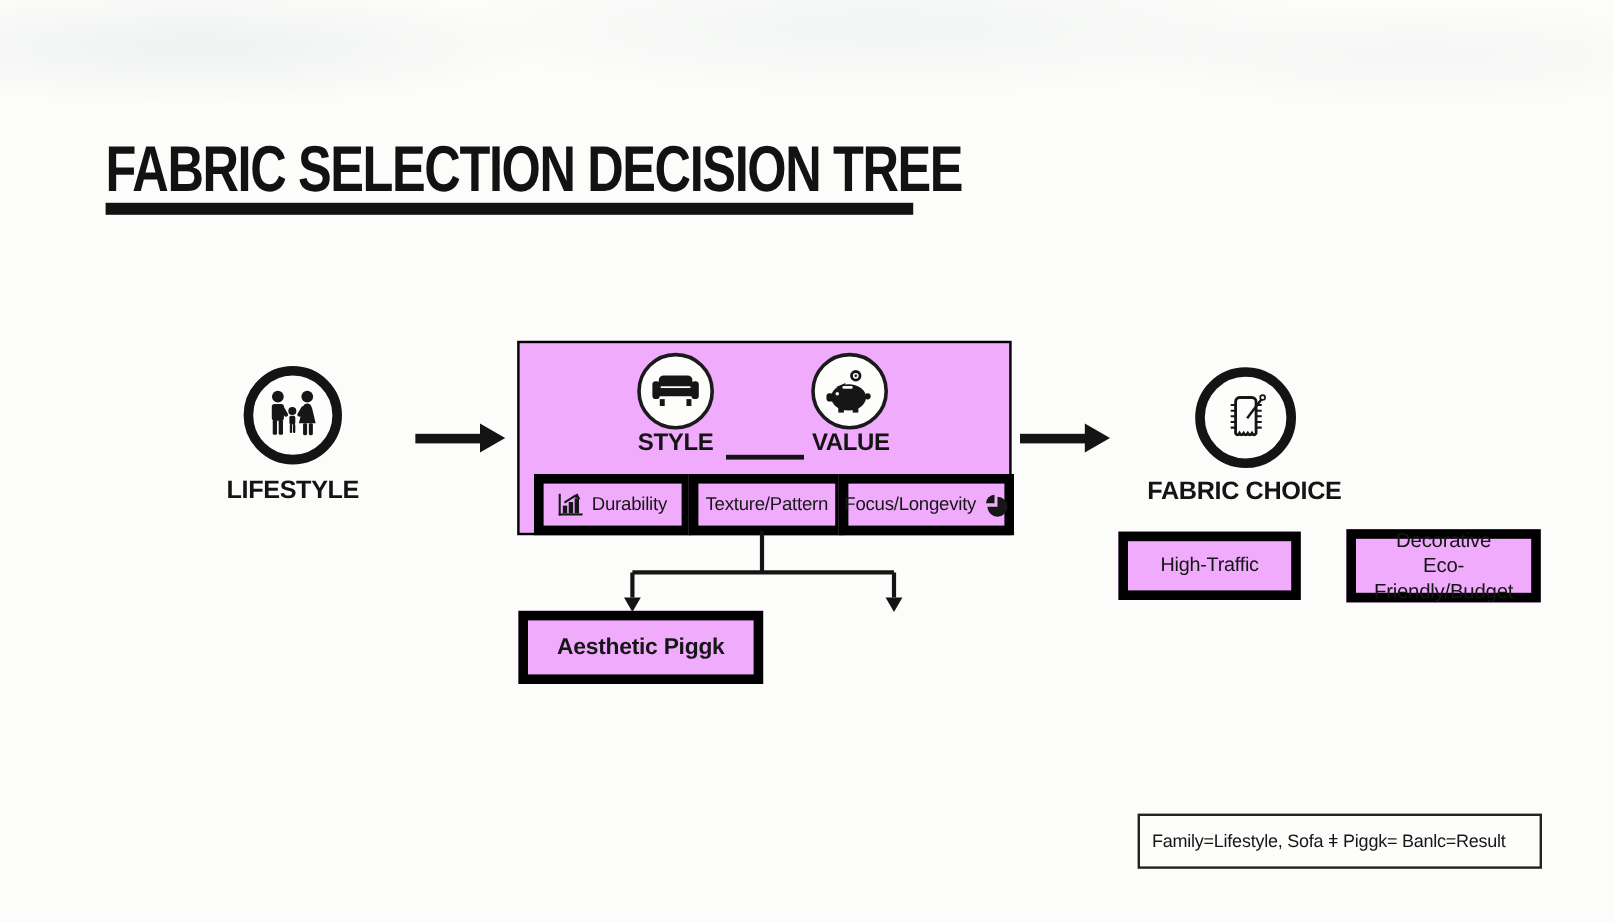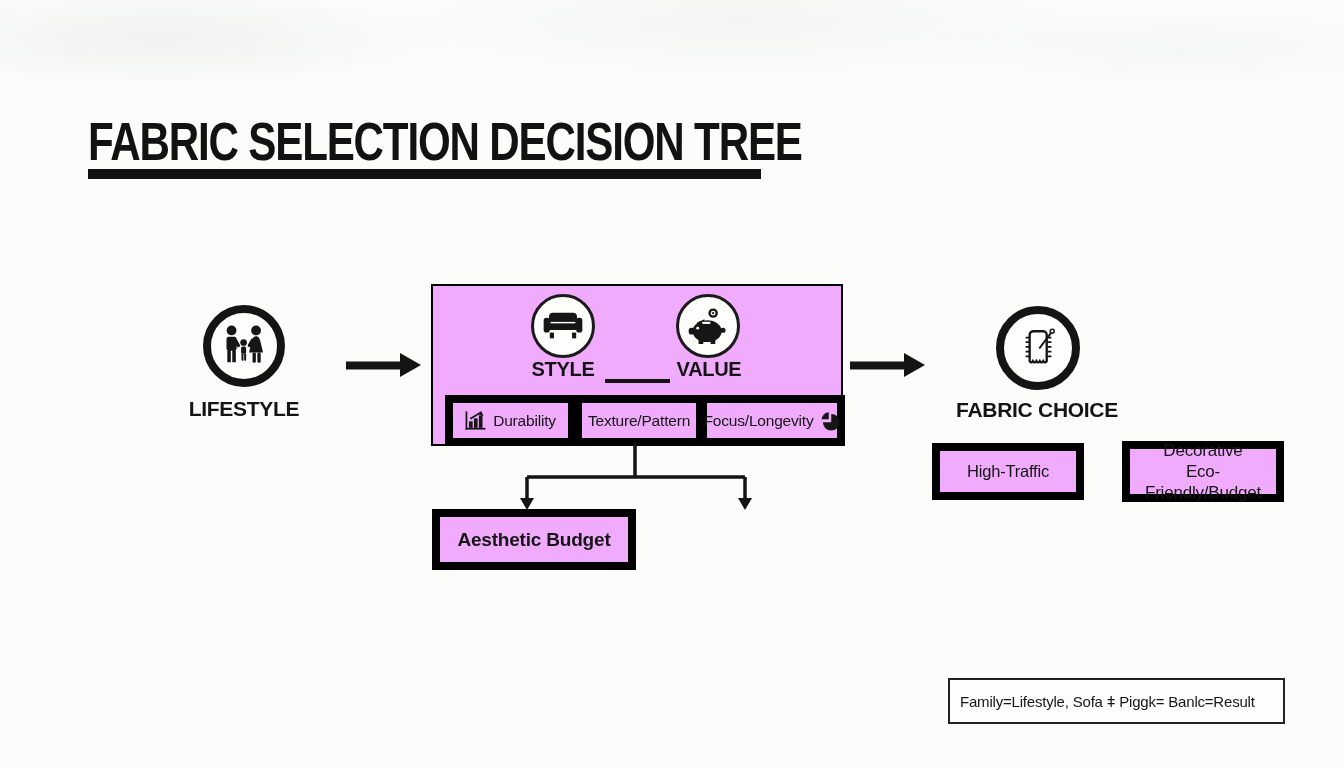--- a/index.html
+++ b/index.html
@@ -163,21 +163,21 @@
 
   <div class="abs" style="left:420px;top:442px;">
     <svg viewBox="0 0 440 68" width="440" height="68" fill="none" stroke="#141414" stroke-width="3.5">
       <path d="M215 0 V35 M107 35 H325 M107 35 V56 M325 35 V56"></path>
       <polygon points="100,56 114,56 107,68" fill="#141414" stroke="none"></polygon>
       <polygon points="318,56 332,56 325,68" fill="#141414" stroke="none"></polygon>
     </svg>
   </div>
 
   <div class="abs box branch-box" style="left:432px;top:509px;width:188px;height:45px;">
-    <span>Aesthetic Budget</span>
+    <span>Aesthetic Piggk</span>
   </div>
 
   <div class="abs" style="left:850px;top:351px;">
     <svg viewBox="0 0 76 28" width="76" height="28" fill="#141414">
       <rect x="0" y="10.5" width="55" height="8"></rect>
       <polygon points="54,2 54,26 75,14"></polygon>
     </svg>
   </div>
 
   <div class="abs ring thick" style="left:996px;top:306px;width:68px;height:68px;">

